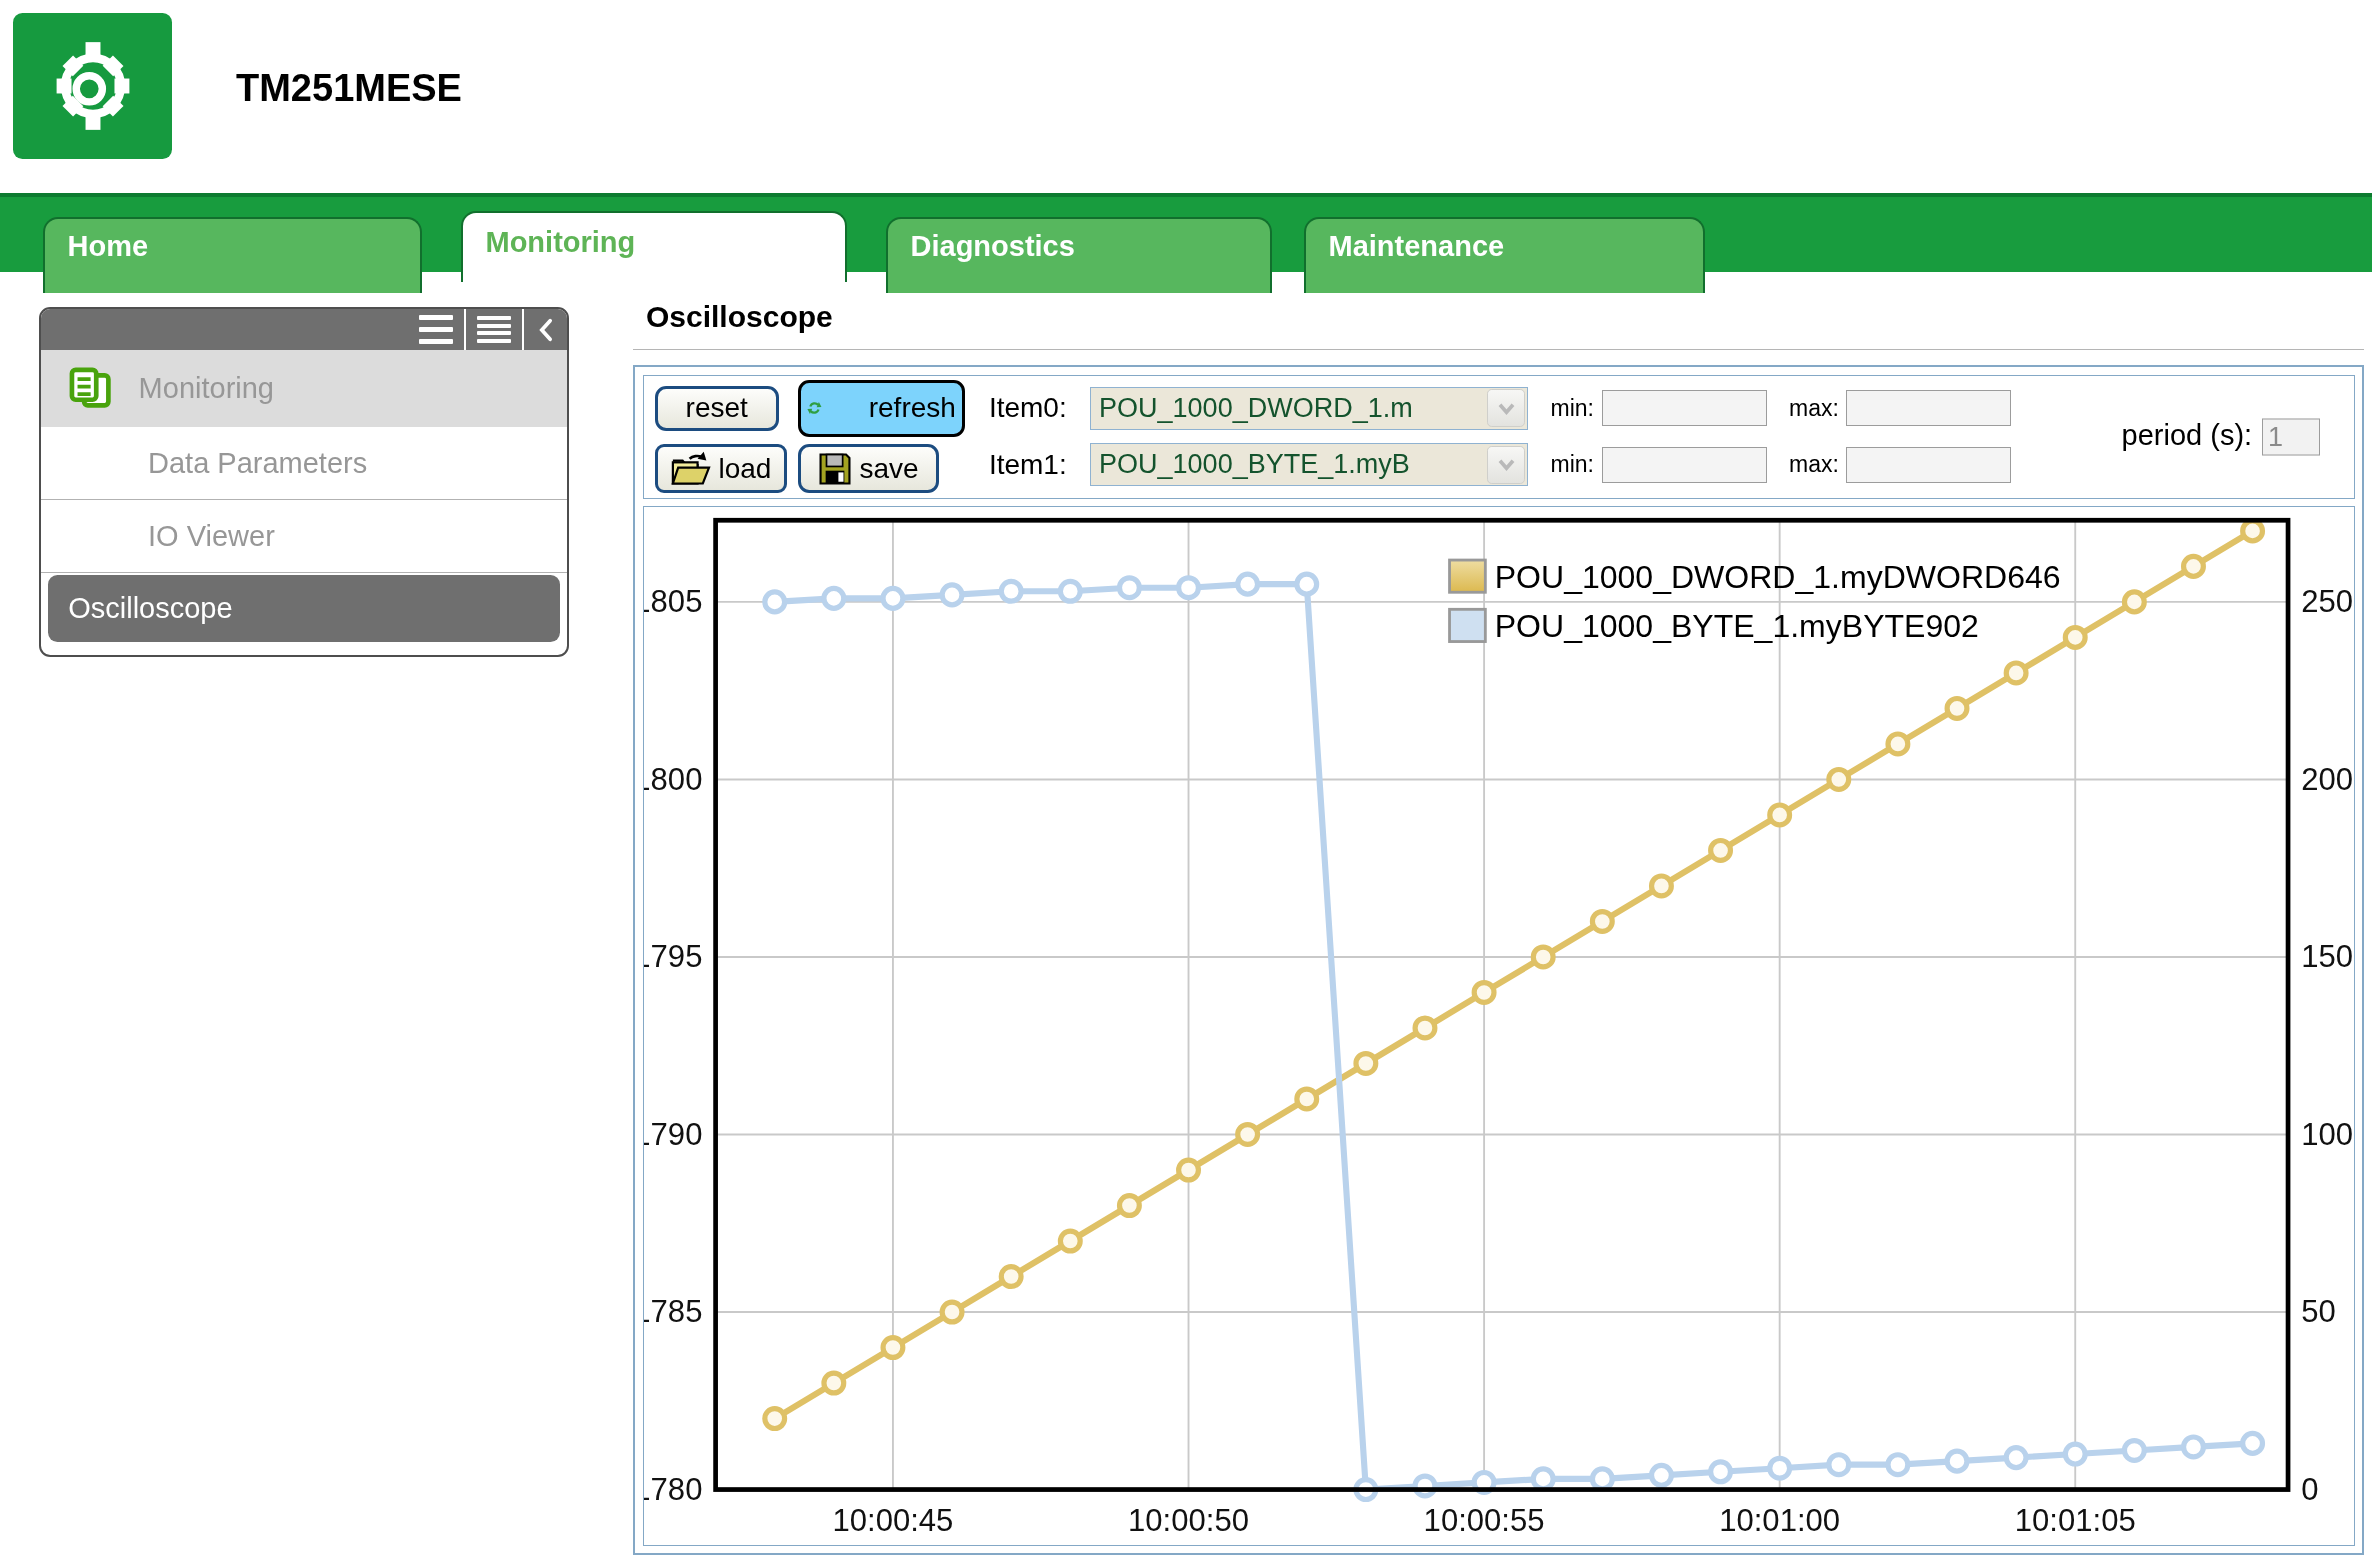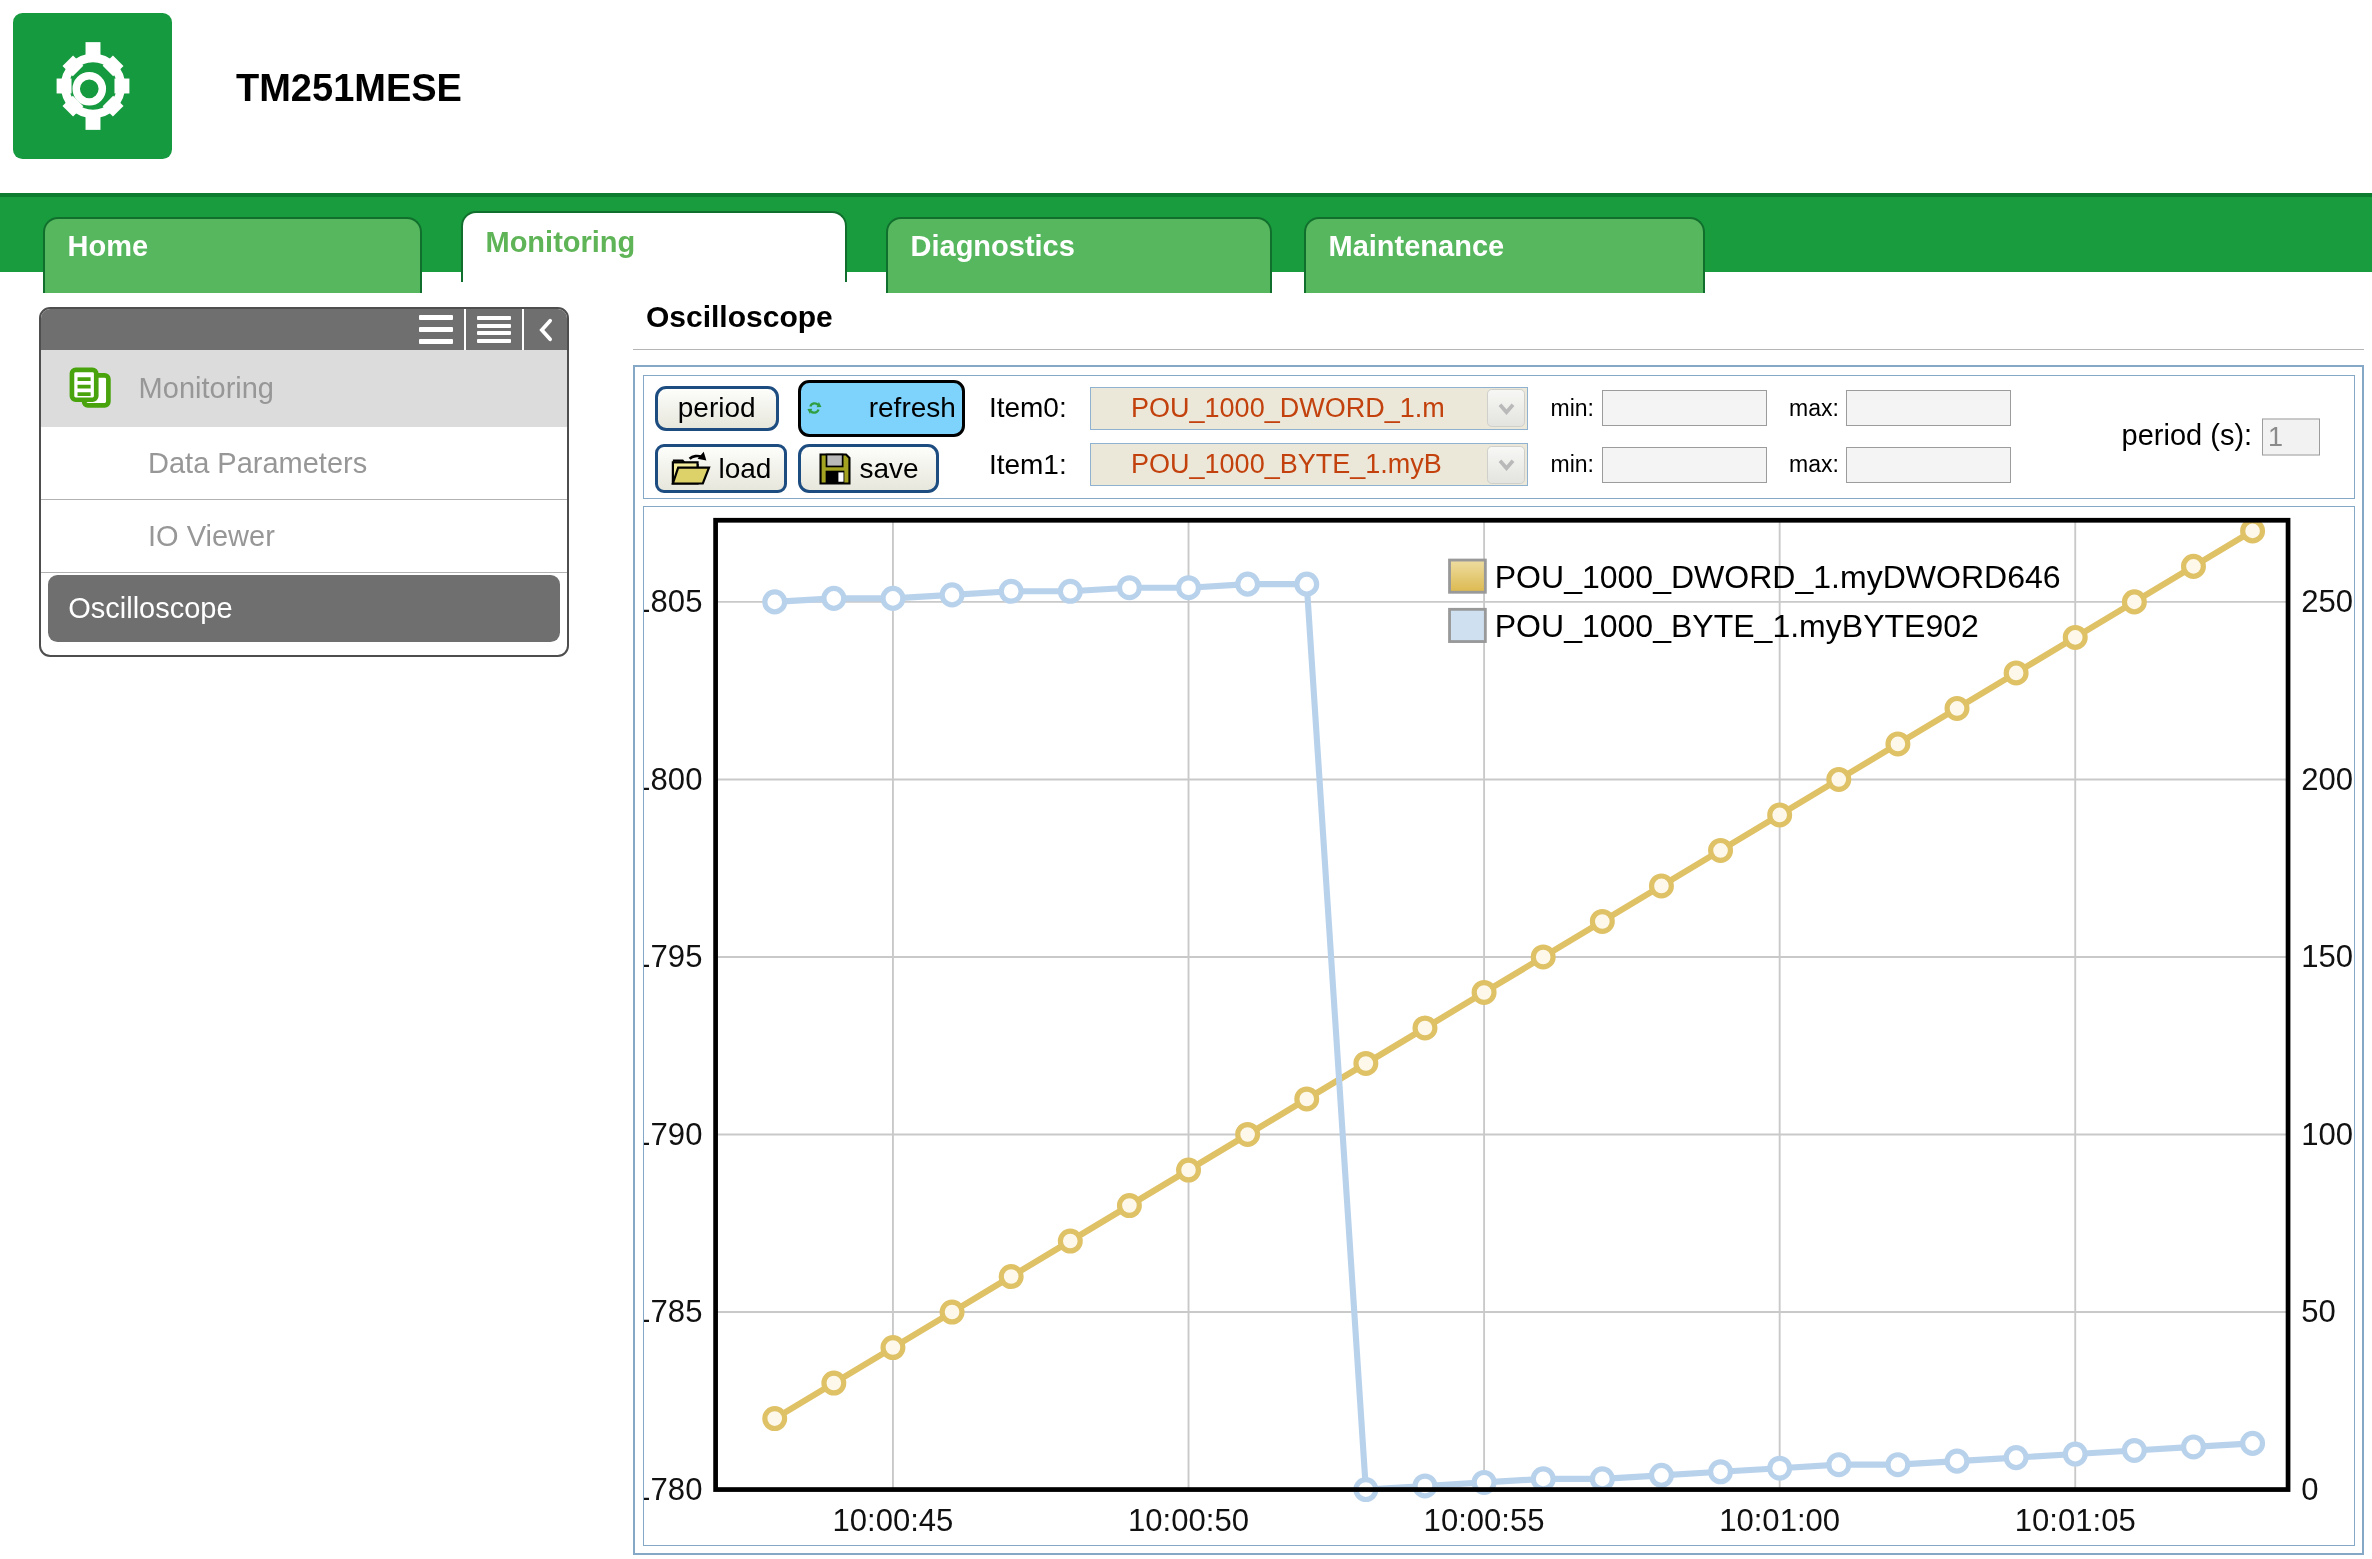--- a/index.html
+++ b/index.html
@@ -36,21 +36,21 @@
   .tb-buttons{display:grid;grid-template-columns:auto auto;grid-gap:7.5px 11.2px;align-items:center;margin-right:24px;}
   .btn{box-sizing:border-box;border:3.7px solid #1c4c80;border-radius:11.2px;background:linear-gradient(#fdfdfb,#e7e7dc);font-size:28px;color:#000;display:flex;align-items:center;justify-content:center;gap:7.5px;cursor:pointer;font-family:"Liberation Sans",sans-serif;}
   .btn-reset{width:124px;height:45px;}
   .btn-refresh{width:167px;height:57px;border-color:#000;background:#7dd3fc;gap:47px;}
   .btn-load{width:132px;height:49px;border-radius:9px;}
   .btn-save{width:141px;height:49px;}
   .tb-items{display:flex;flex-direction:column;gap:9.4px;}
   .tb-row{display:flex;align-items:center;height:47px;}
   .tb-label{font-size:28px;color:#000;margin-right:11.2px;width:90px;}
   .select{width:438px;height:43px;box-sizing:border-box;border:1.9px solid #8fb2d1;background:#ebe7d9;display:flex;align-items:center;cursor:pointer;}
-  .select-text{flex:1;font-size:27px;color:#c2410c;padding-left:8px;white-space:nowrap;overflow:hidden;margin-left:32px;}
+  .select-text{flex:1;font-size:27px;color:#14532d;padding-left:8px;white-space:nowrap;overflow:hidden;}
   .select-arrow{width:36px;height:36px;margin:1.9px;background:linear-gradient(#f7f7f5,#e3e3df);border:0.9px solid #cfcfcb;border-radius:4.7px;display:flex;align-items:center;justify-content:center;}
   .mm-label{font-size:23px;color:#000;margin:0 7.5px 0 22.5px;}
   .mm-input{width:165px;height:36px;box-sizing:border-box;border:1.9px solid #9c9c9c;background:#f4f4f4;font-size:26px;font-family:"Liberation Sans",sans-serif;padding:0 5.6px;color:#555;}
   .period-block{position:absolute;right:34px;top:50%;transform:translateY(-50%);display:flex;gap:9.4px;font-size:29px;color:#000;}
   .period-input{width:58px;height:37px;box-sizing:border-box;border:1.9px solid #9c9c9c;background:#f2f2f2;font-size:27px;color:#8a8a8a;padding:0 5.6px;font-family:"Liberation Sans",sans-serif;}
 
   .chart-box{margin:0 7.5px 7.5px 7.5px;border:1.9px solid #84a8c6;flex:1;box-sizing:border-box;position:relative;background:#fff;}
   .chart-box svg{position:absolute;left:0;top:0;width:100%;height:100%;}
   svg text{font-family:"Liberation Sans",sans-serif;}
 </style>
@@ -128,21 +128,21 @@
   </div>
 </div>
 
 <div class="page-title">Oscilloscope</div>
 
 <div class="outer-panel">
 
   <div class="toolbar">
     <div class="tb-buttons">
       <button class="btn btn-reset">
-        <span>period</span>
+        <span>reset</span>
       </button>
       <button class="btn btn-refresh">
         <svg width="32" height="32" viewBox="0 0 40 40">
           <path d="M9 16 A12 12 0 0 1 30 12" fill="none" stroke="#2f9e41" stroke-width="6"></path>
           <polygon points="32,4 39,17 26,18" fill="#2f9e41"></polygon>
           <path d="M31 24 A12 12 0 0 1 10 28" fill="none" stroke="#2f9e41" stroke-width="6"></path>
           <polygon points="8,36 1,23 14,22" fill="#2f9e41"></polygon>
         </svg>
         <span>refresh</span>
       </button>

